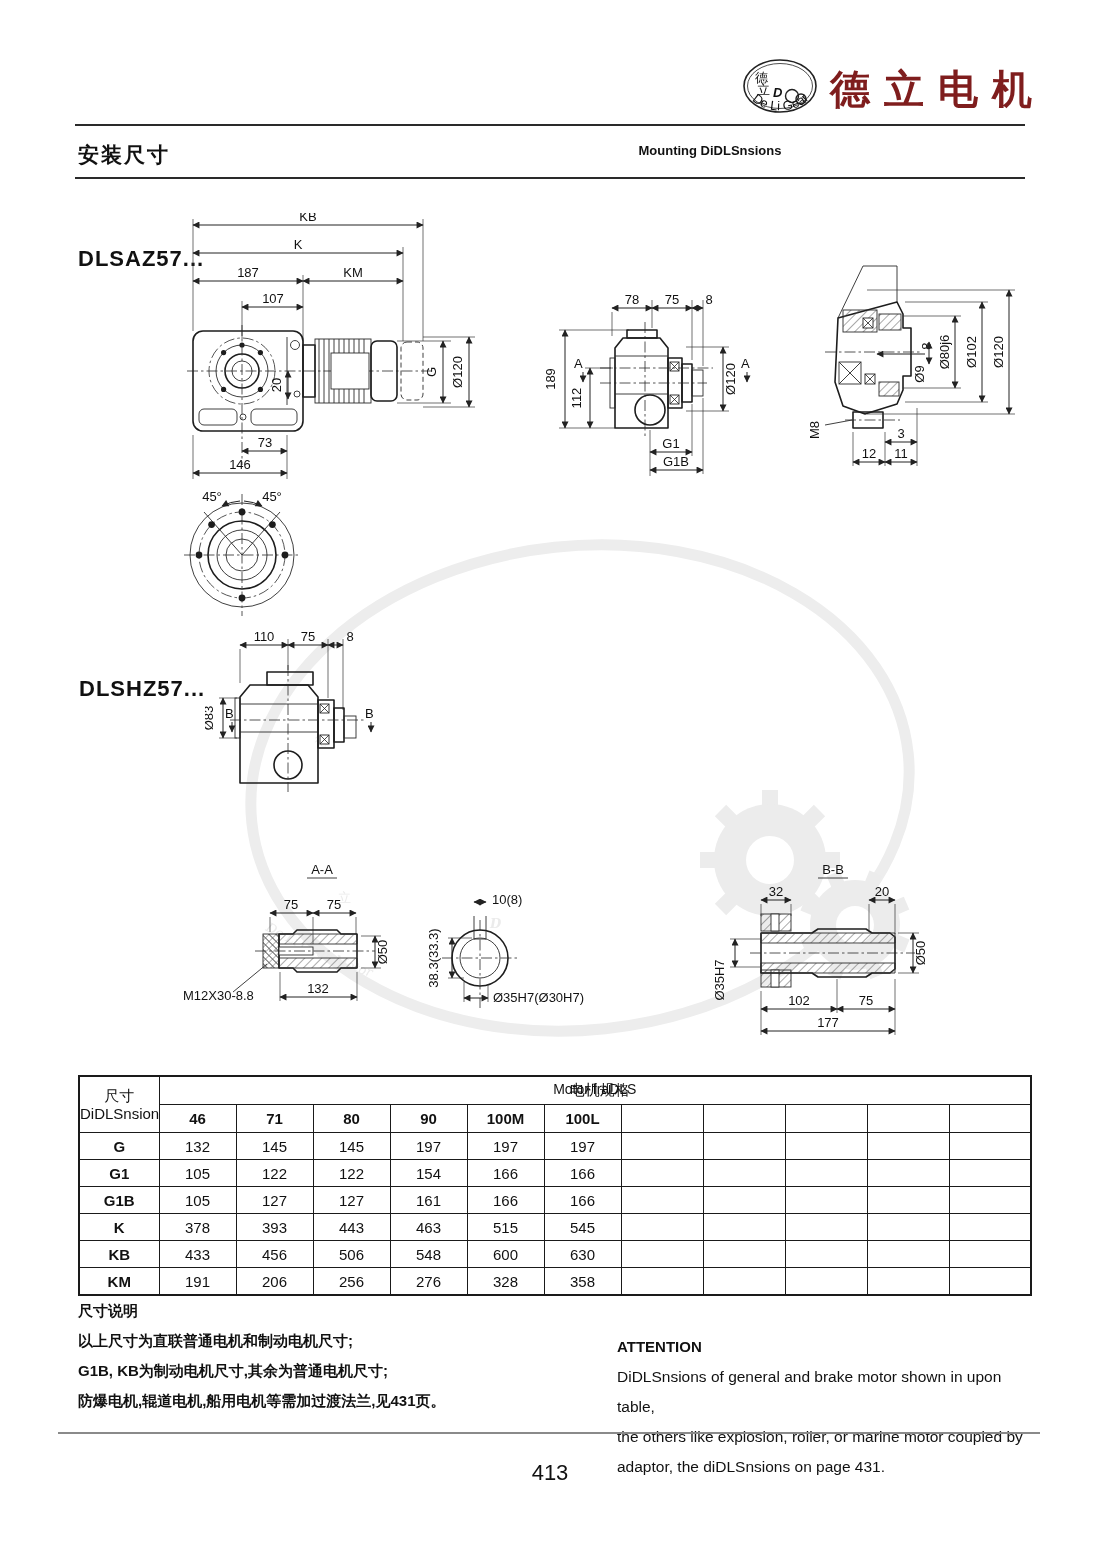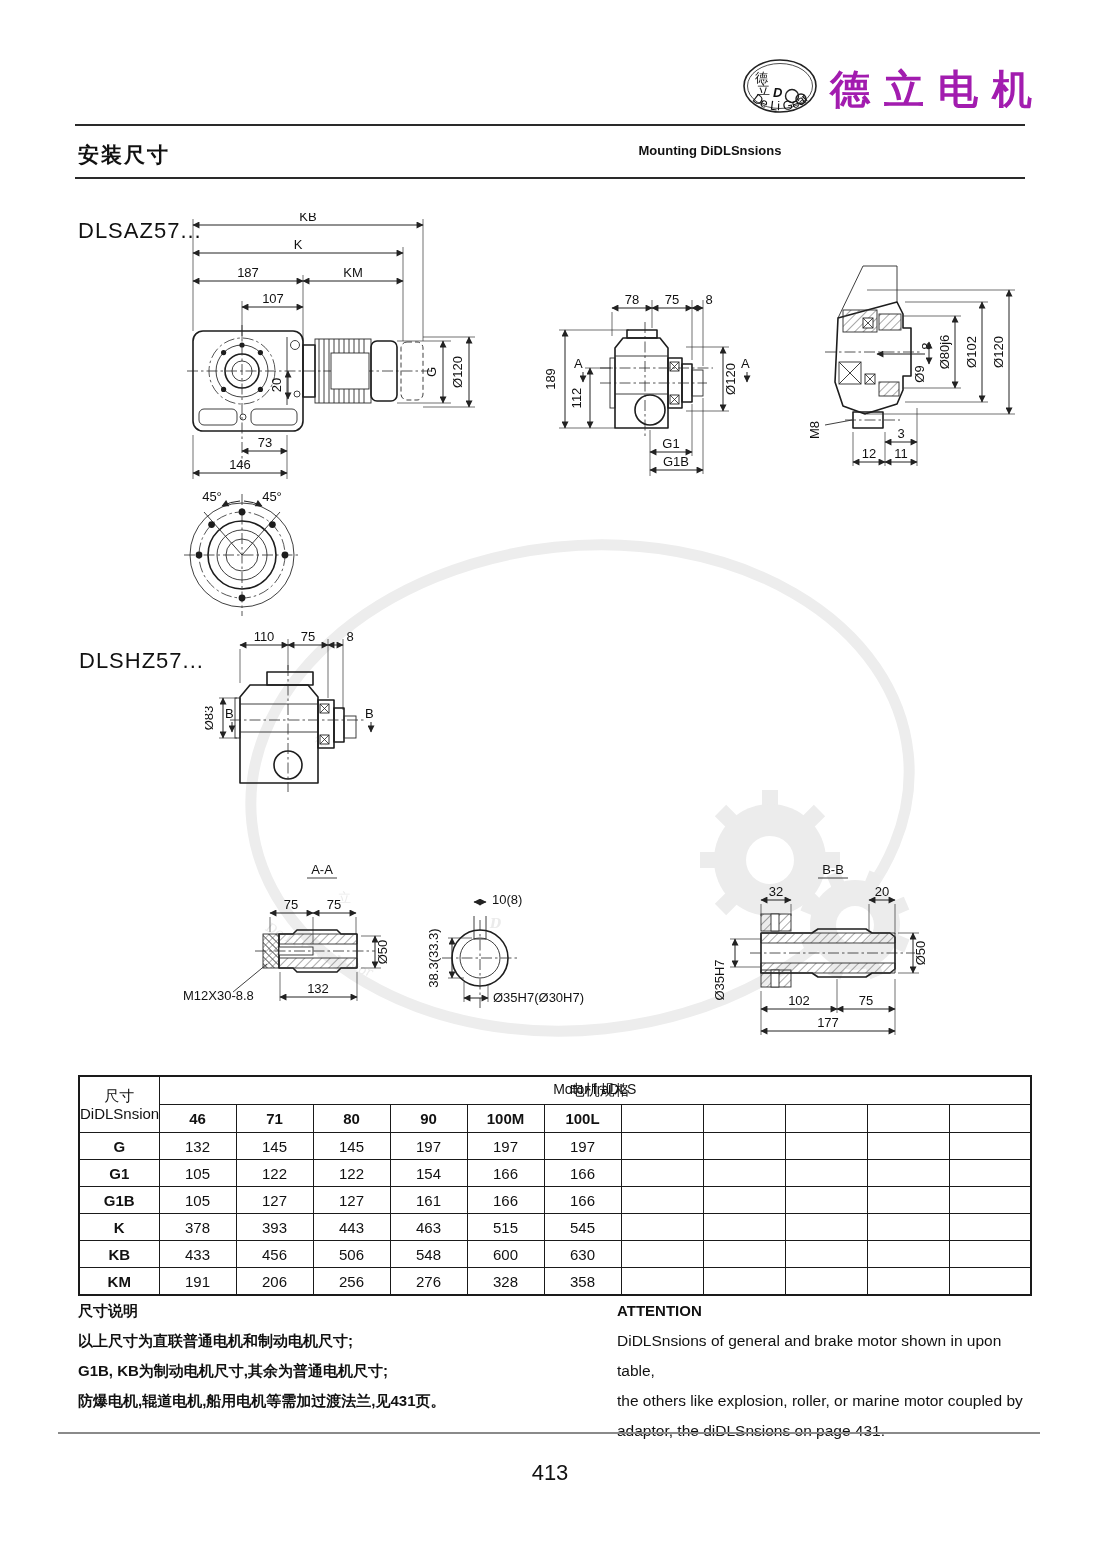--- a/index.html
+++ b/index.html
@@ -5,22 +5,22 @@
   html,body{margin:0;padding:0;background:#fff;}
   .page{position:relative;width:1100px;height:1555px;background:#fff;overflow:hidden;
         font-family:"Liberation Sans","DejaVu Sans",sans-serif;color:#111;}
   .abs{position:absolute;z-index:1;}
   .wm{position:absolute;z-index:0;}
   .rule{position:absolute;background:#2a2a2a;z-index:1;}
   .rule.gray{background:#8a8a8a;}
   .title-zh{font-size:21px;font-weight:600;letter-spacing:2px;}
   .title-en{font-size:13px;font-weight:bold;text-align:center;}
   .brand{font-size:40px;font-weight:bold;letter-spacing:14px;
-         font-family:Liberation Sans, sans-serif;color:#a21caf;}
-  .seclabel{font-size:22px;font-weight:normal;letter-spacing:1px;}
+         font-family:Liberation Sans, sans-serif;color:#7f1d1d;}
+  .seclabel{font-size:22px;font-weight:bold;letter-spacing:1px;margin-top:28px;}
   
   svg text{font-family:"Liberation Sans","DejaVu Sans",sans-serif;font-size:13px;fill:#111;}
   .o{fill:none;stroke:#1d1d1d;stroke-width:1.6;stroke-linejoin:round;}
   .t{fill:none;stroke:#2a2a2a;stroke-width:0.9;}
   .e{fill:none;stroke:#333;stroke-width:0.7;}
   .c{fill:none;stroke:#2a2a2a;stroke-width:0.8;stroke-dasharray:11 3 2.5 3;}
   .d{fill:none;stroke:#222;stroke-width:1;marker-start:url(#arr);marker-end:url(#arr);}
   .de{fill:none;stroke:#222;stroke-width:1;marker-end:url(#arr);}
   .ds{fill:none;stroke:#222;stroke-width:1;marker-start:url(#arr);}
   .h{fill:url(#hz);stroke:#2a2a2a;stroke-width:0.9;}
@@ -38,21 +38,21 @@
       padding:0;overflow:hidden;white-space:nowrap;}
   table.dim{border:2px solid #1a1a1a;}
   .hrow1 td{height:27px;} .hrow2 th{height:27px;font-weight:bold;}
   .drow td{height:26px;}
   .rowlabel{font-weight:bold;}
   .corner{font-size:14px;line-height:1.15;font-weight:normal;}
   .groupcell{position:relative;text-align:left;}
   .group-zh{padding-left:10px;font-size:15px;}
   .group-en{position:absolute;left:0;right:0;top:4px;text-align:center;font-size:14px;}
   .note-zh{font-size:15px;font-weight:600;line-height:30px;}
-  .note-en{font-size:15.5px;line-height:30px;}
+  .note-en{font-size:15.5px;line-height:30px;margin-top:36px;}
   .note-title-en{font-weight:bold;font-size:15px;}
   .pagenum{font-size:22px;text-align:center;}
 </style>
 </head>
 <body>
 
 <div class="page">
 
   <svg width="0" height="0" style="position:absolute" aria-hidden="true">
     <defs>

